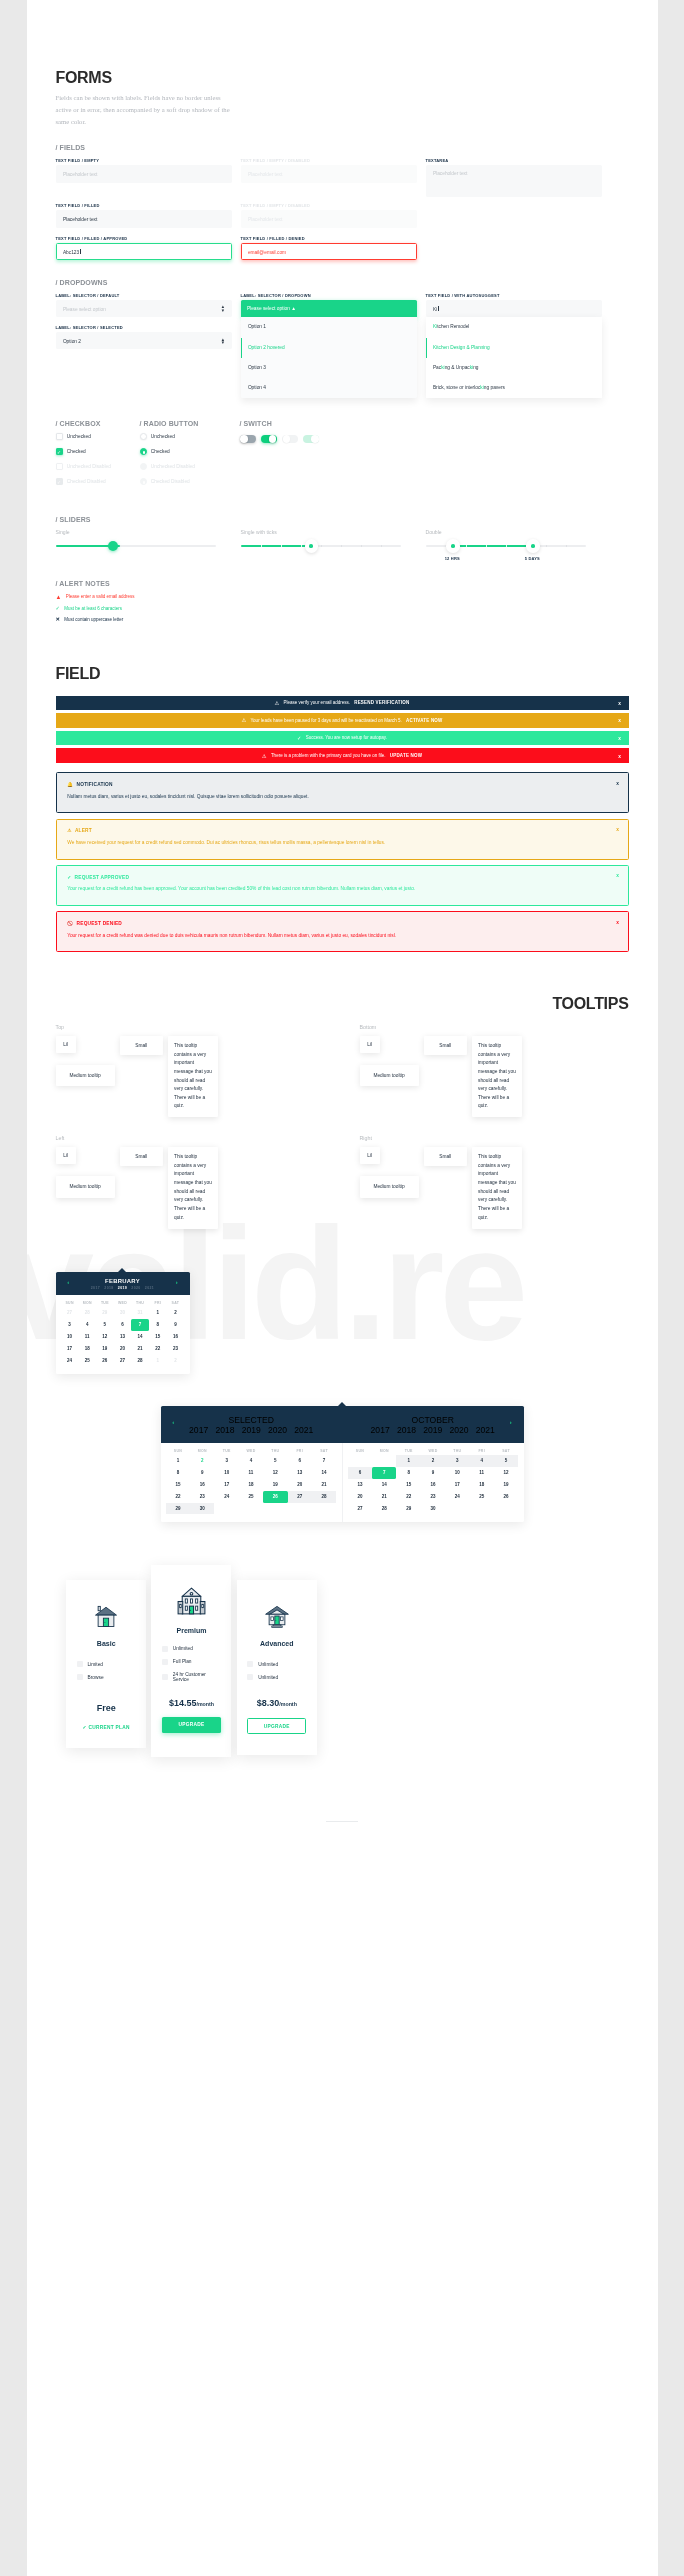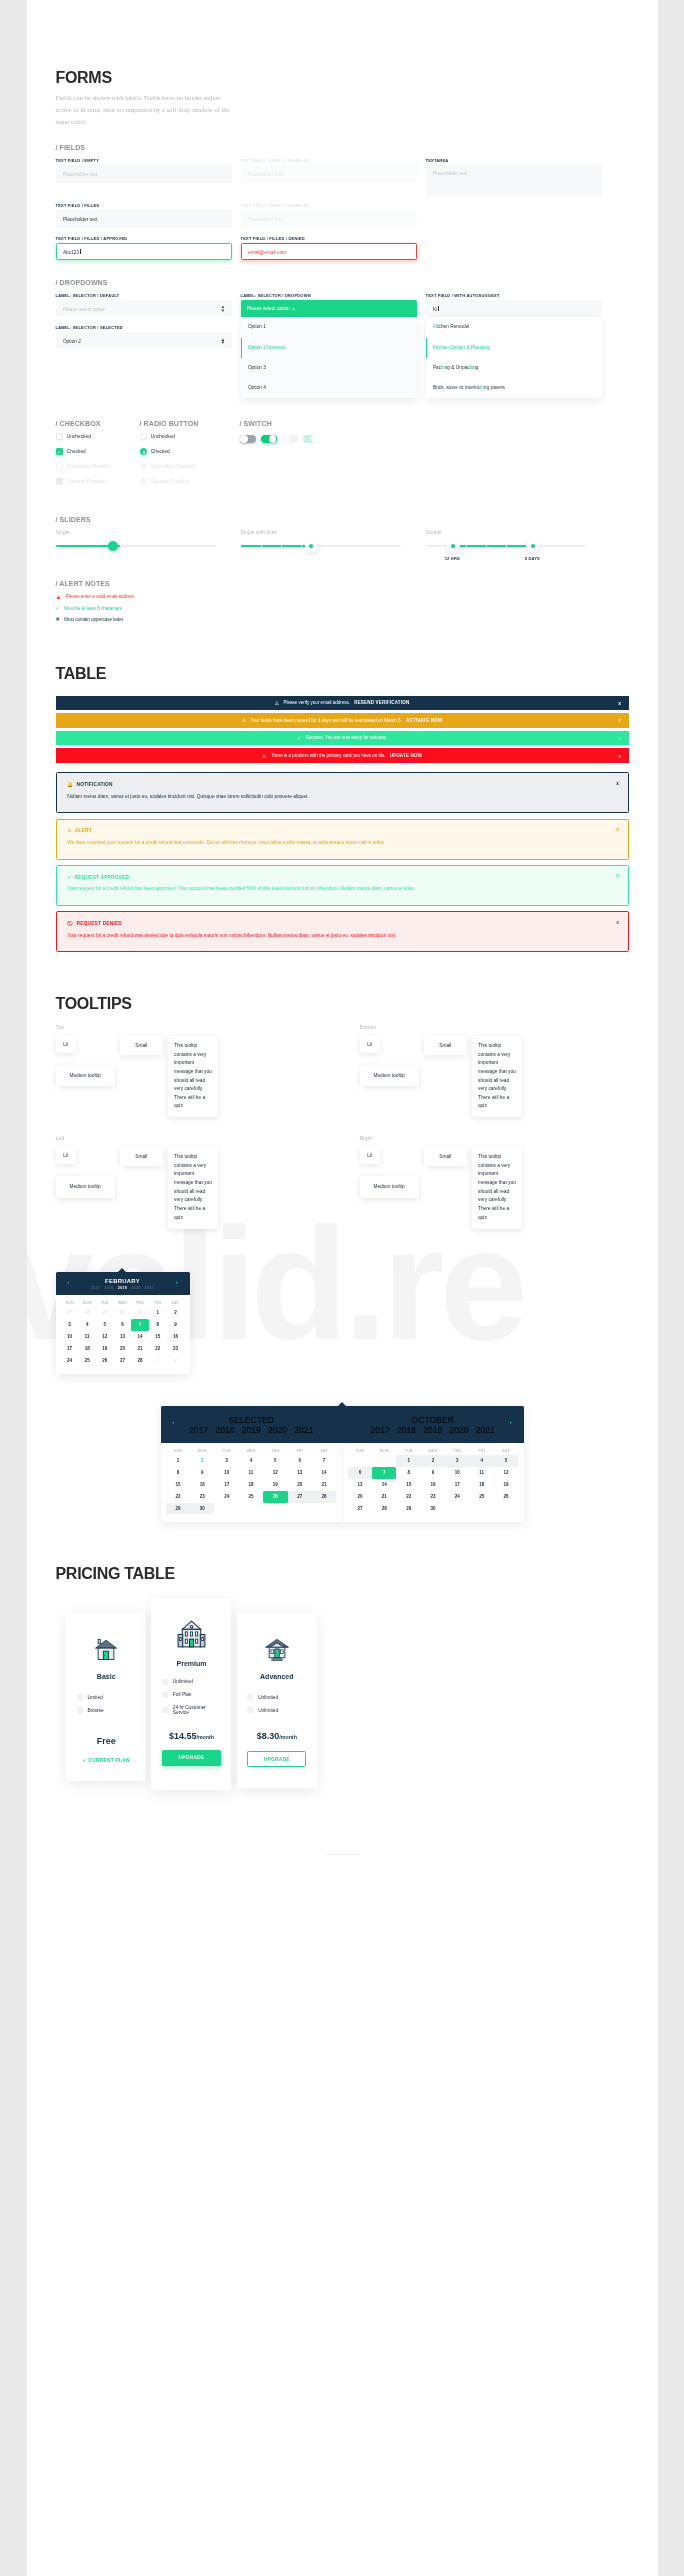--- a/index.html
+++ b/index.html
@@ -410,21 +410,21 @@
       <span style="font-size:5.3px;">✓</span>
       <span>Must be at least 6 characters</span>
     </div>
     <div class="note blk">
       <span style="font-size:5.3px;font-weight:700;">✕</span>
       <span>Must contain uppercase letter</span>
     </div>
   </div>
 
   <div class="inner" style="padding-top:37px;">
-    <h1 class="sec-title" style="margin-bottom:13px;">TABLE</h1>
+    <h1 class="sec-title" style="margin-bottom:13px;">FIELD</h1>
 
     <div class="abar dark">
       <span class="ico">⚠</span>
       <span>Please verify your email address.</span>
       <span class="cta">RESEND VERIFICATION</span>
       <span class="x">x</span>
     </div>
     <div class="abar amber">
       <span class="ico">⚠</span>
       <span>Your leads have been paused for 3 days and will be reactivated on March 5.</span>
@@ -476,21 +476,21 @@
       <div class="hd">
         <span>🚫</span>
         <span>REQUEST DENIED</span>
       </div>
       <div class="bd">Your request for a credit refund was denied due to duis vehicula mauris non rutrum bibendum. Nullam metus diam, varius et justo eu, sodales tincidunt nisl.</div>
       <span class="x">x</span>
     </div>
   </div>
 
   <div class="inner" style="padding-top:37px;">
-    <h1 class="sec-title" style="margin-bottom:11.8px;">TOOLTIPS</h1>
+    <h1 class="sec-title" style="margin-bottom:11.8px;text-align:right;">TOOLTIPS</h1>
 
     <div style="display:flex; gap:37px;">
       <div style="width:267px;">
         <div class="tt-grp-label">Top</div>
         <div class="tt-row">
           <div>
             <div class="tt lil">Lil</div>
             <div class="tt med" style="margin-top:11.8px;">Medium tooltip</div>
           </div>
           <div class="tt small">Small</div>
@@ -723,21 +723,20 @@
               <div></div>
               <div></div>
               <div></div>
             </div>
         </div>
       </div>
     </div>
   </div>
 
   <div class="inner" style="padding-top:43px; padding-bottom:43px;">
-    <h1 class="sec-title" style="margin-bottom:15px;">PRICING TABLE</h1>
 
     <div style="display:flex; align-items:flex-start; gap:5.3px; padding-left:10.7px;">
 
       <div class="pcard" style="width:80px; padding:18px 10.7px 18px; margin-top:15px;">
         <div style="height:37px; display:flex; align-items:center; justify-content:center;">
           <svg width="28" height="28" viewBox="0 0 64 64">
             <rect x="14" y="10" width="5" height="10" fill="#e5e8eb" stroke="#16324a" stroke-width="2"></rect>
             <polygon points="32,12 56,30 8,30" fill="#5b7183" stroke="#16324a" stroke-width="2" stroke-linejoin="round"></polygon>
             <rect x="14" y="30" width="36" height="26" fill="#e9ecef" stroke="#16324a" stroke-width="2"></rect>
             <rect x="26" y="37" width="12" height="19" fill="#19d489" stroke="#16324a" stroke-width="2"></rect>

